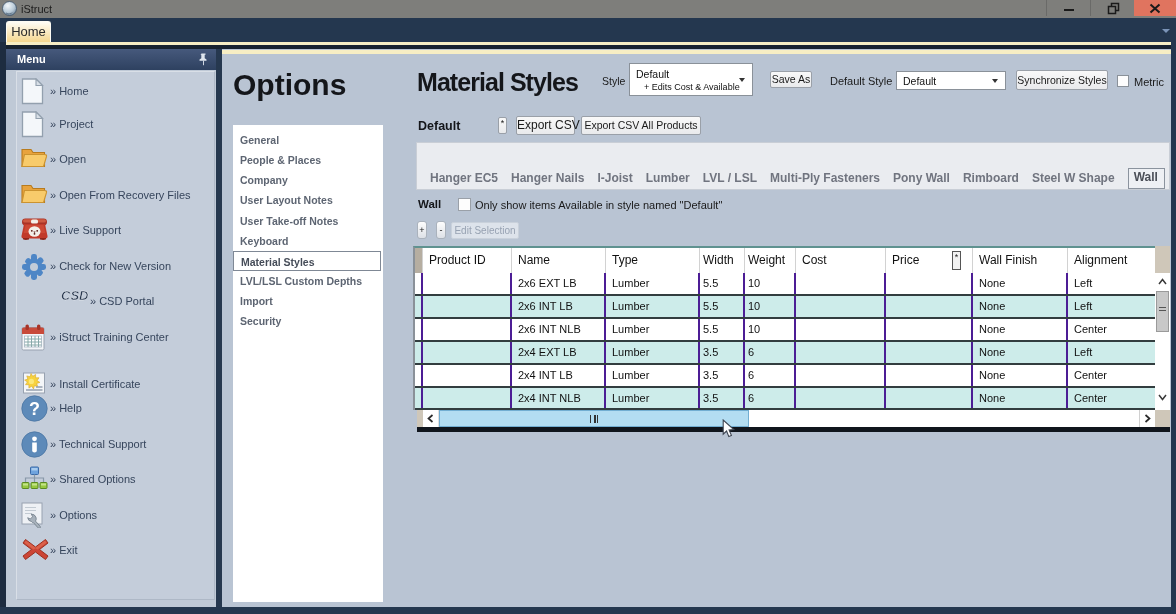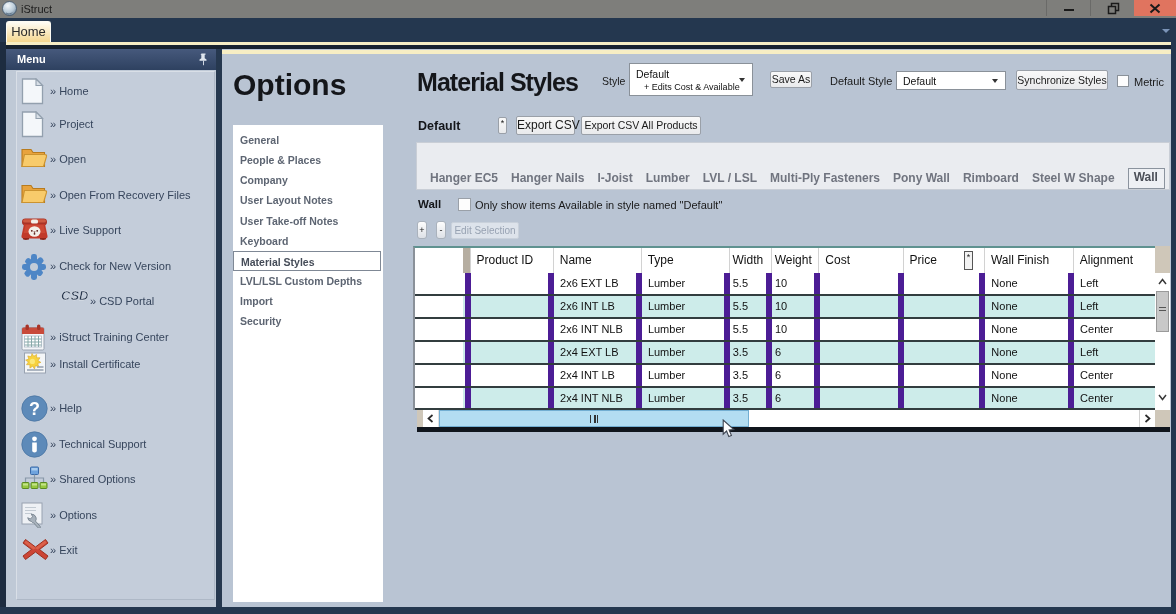--- a/index.html
+++ b/index.html
@@ -80,27 +80,27 @@
   #lblwall { left:418px; top:198px; font-size:11.5px; font-weight:bold; color:#14161a; }
   #cbonly { left:458px; top:198px; width:13px; height:13px; background:#fdfdfd; border:1px solid #9aa0a8; }
   #lblonly { left:475px; top:199px; font-size:11px; }
 
   #btnplus { left:417px; top:221px; width:10px; height:18px; font-size:9px; line-height:16px; border-radius:3px; background:linear-gradient(#fdfdfd,#dde1e7); border-color:#aab2bc; }
   #btnminus { left:436px; top:221px; width:10px; height:18px; font-size:9px; line-height:16px; border-radius:3px; background:linear-gradient(#fdfdfd,#dde1e7); border-color:#aab2bc; }
   #btnedit { left:451px; top:222px; width:68px; height:17px; background:#dde3eb; border:1px solid #c9d1db; border-radius:2px; color:#97a2b2; font-size:10px; line-height:15px; text-align:center; }
 
   
   #grid { left:413px; top:246px; width:742px; height:164px; background:#fff; border-left:2px solid #8a9199; border-top:2px solid #5f9290; }
-  .grow { display:flex;padding-left:48px; }
+  .grow { display:flex; }
   .gcell { border-right:1px solid #d2d2d2; font-size:11px; color:#111; padding-left:6px; overflow:hidden; white-space:nowrap; }
   #ghead { height:25px; }
   #ghead .gcell { line-height:25px; background:#fff; font-size:12px; }
   #ghead .sel0 { background:#b6aea1; }
   .brow { height:23px; border-bottom:2px solid #323d3f; }
-  .brow .gcell { line-height:21px; border-right:6px solid #4c1d95; }
+  .brow .gcell { line-height:21px; border-right:2px solid #4c1d95; }
   .brow.cy .gcell { background:#cdecea; }
   .c0 { width:8px; padding-left:0; }
   .c1 { width:89px; }
   .c2 { width:94px; }
   .c3 { width:94px; }
   .c4 { width:45px; padding-left:3px; }
   .c5 { width:51px; padding-left:3px; }
   .c6 { width:90px; }
   .c7 { width:87px; position:relative; }
   .c8 { width:95px; }
@@ -247,21 +247,21 @@
           <rect x="4.5" y="0.5" width="3.4" height="5.5" rx="1.6" fill="#a83427"></rect>
           <rect x="16" y="0.5" width="3.4" height="5.5" rx="1.6" fill="#a83427"></rect>
           <rect x="3.5" y="12" width="17" height="11" fill="#fff" stroke="#aab6c2" stroke-width="0.8"></rect>
           <g stroke="#8aa" stroke-width="1">
             <path d="M3.5 15 h17 M3.5 18 h17 M3.5 21 h17"></path>
             <path d="M7 12 v11 M10.5 12 v11 M14 12 v11 M17.5 12 v11"></path>
           </g>
         </svg></span>
       <span class="tx">» iStruct Training Center</span>
     </div>
-    <div class="mi abs" style="top: 347px; text-align: center;">
+    <div class="mi abs" style="top: 367px;">
       <span class="ic"><svg width="26" height="24" viewBox="0 0 26 24">
           <rect x="2.5" y="2" width="21" height="20" fill="#f4f6f8" stroke="#98a2b0"></rect>
           <path d="M10 2.5 l1.8 2.8 2.8-1.9 0 3.4 3.4 0 -1.9 2.8 2.8 1.8 -3.2 1 1 3.2 -3.3-0.9 -0.9 3.3 -1.8-2.8 -2.8 1.9 0-3.4 -3.4 0 1.9-2.8 -2.8-1.8 3.2-1 -1-3.2 3.3 0.9 z" fill="#f7d23e" stroke="#d8a82a" stroke-width="0.6"></path>
           <circle cx="10.4" cy="10.4" r="2.6" fill="#fce878"></circle>
           <g stroke="#94a0ae" stroke-width="1.3">
             <path d="M15 16 h6.5 M5 19 h16.5"></path>
           </g>
         </svg></span>
       <span class="tx">» Install Certificate</span>
     </div>

